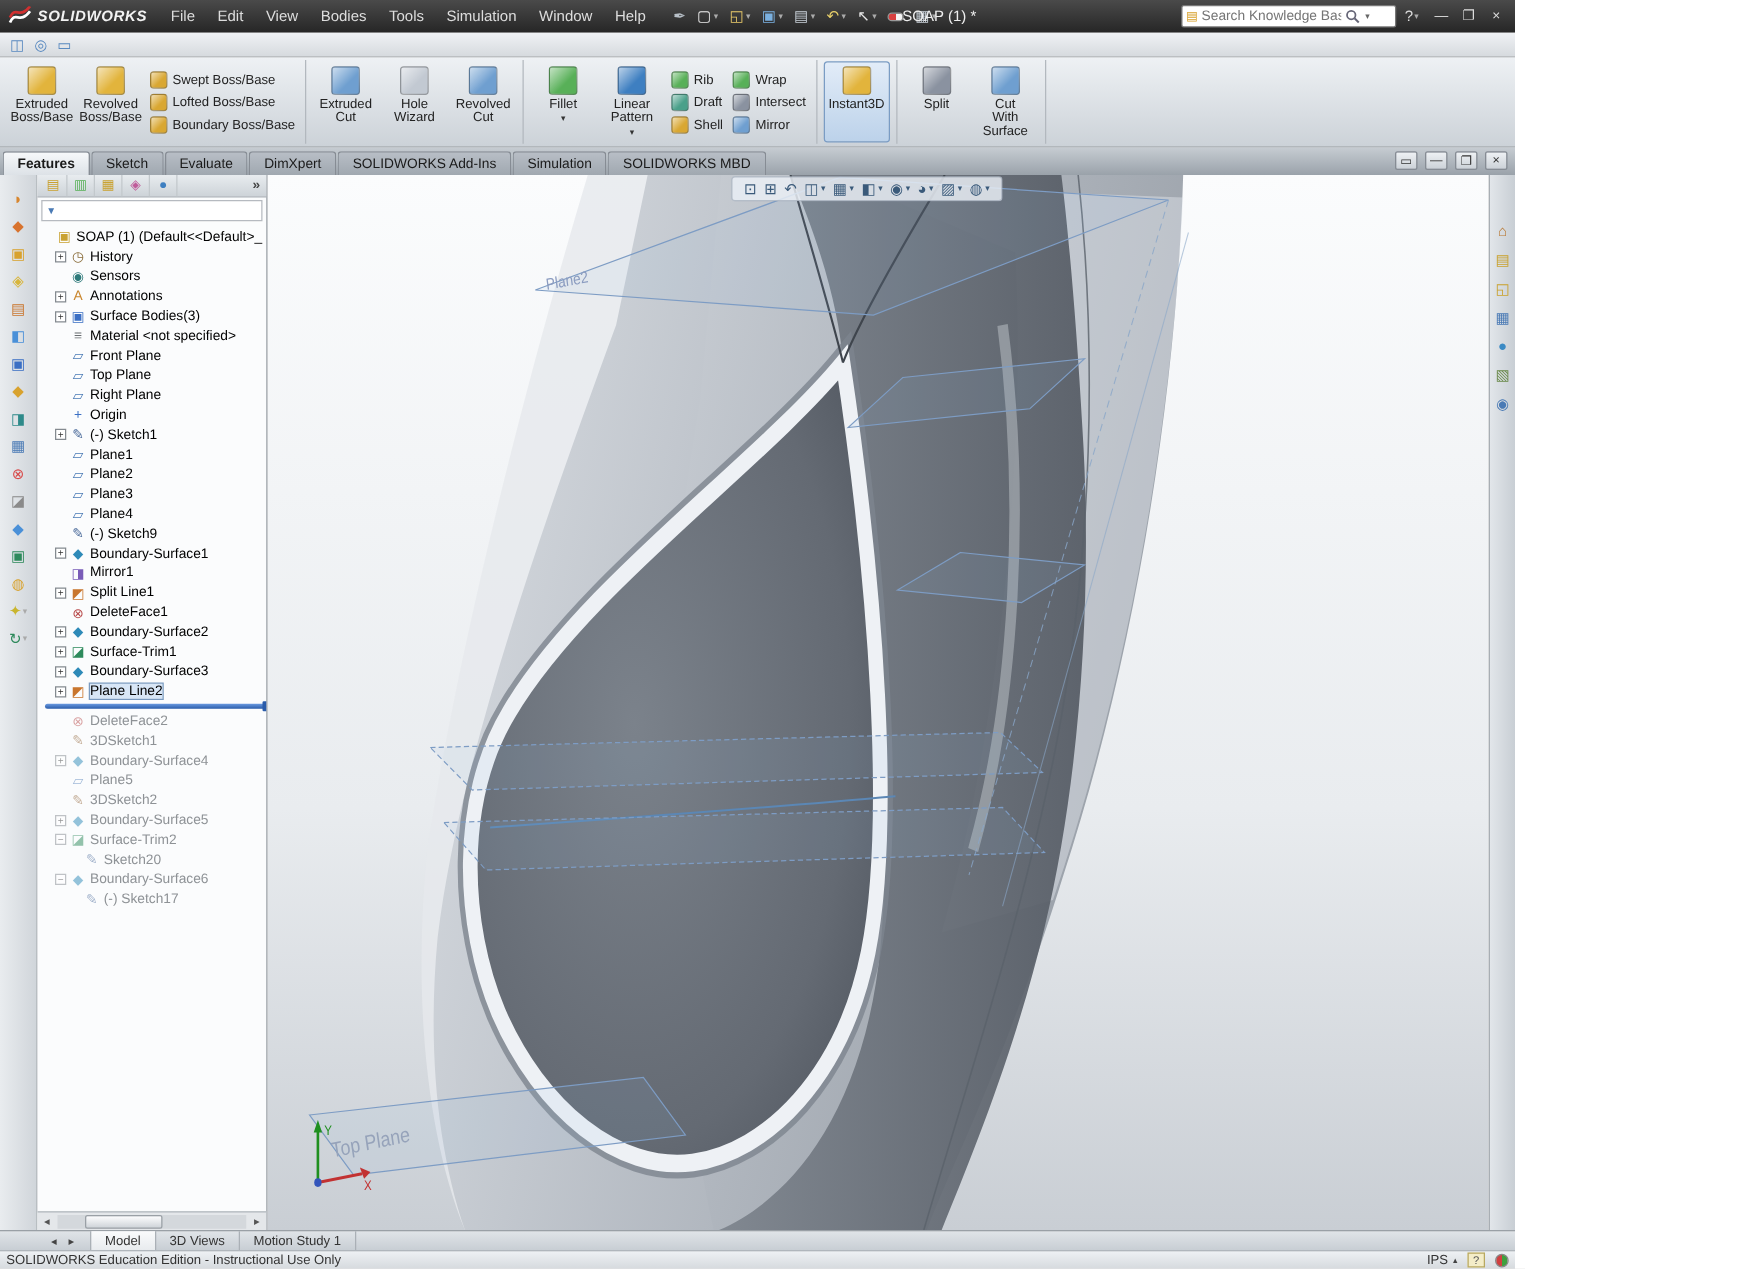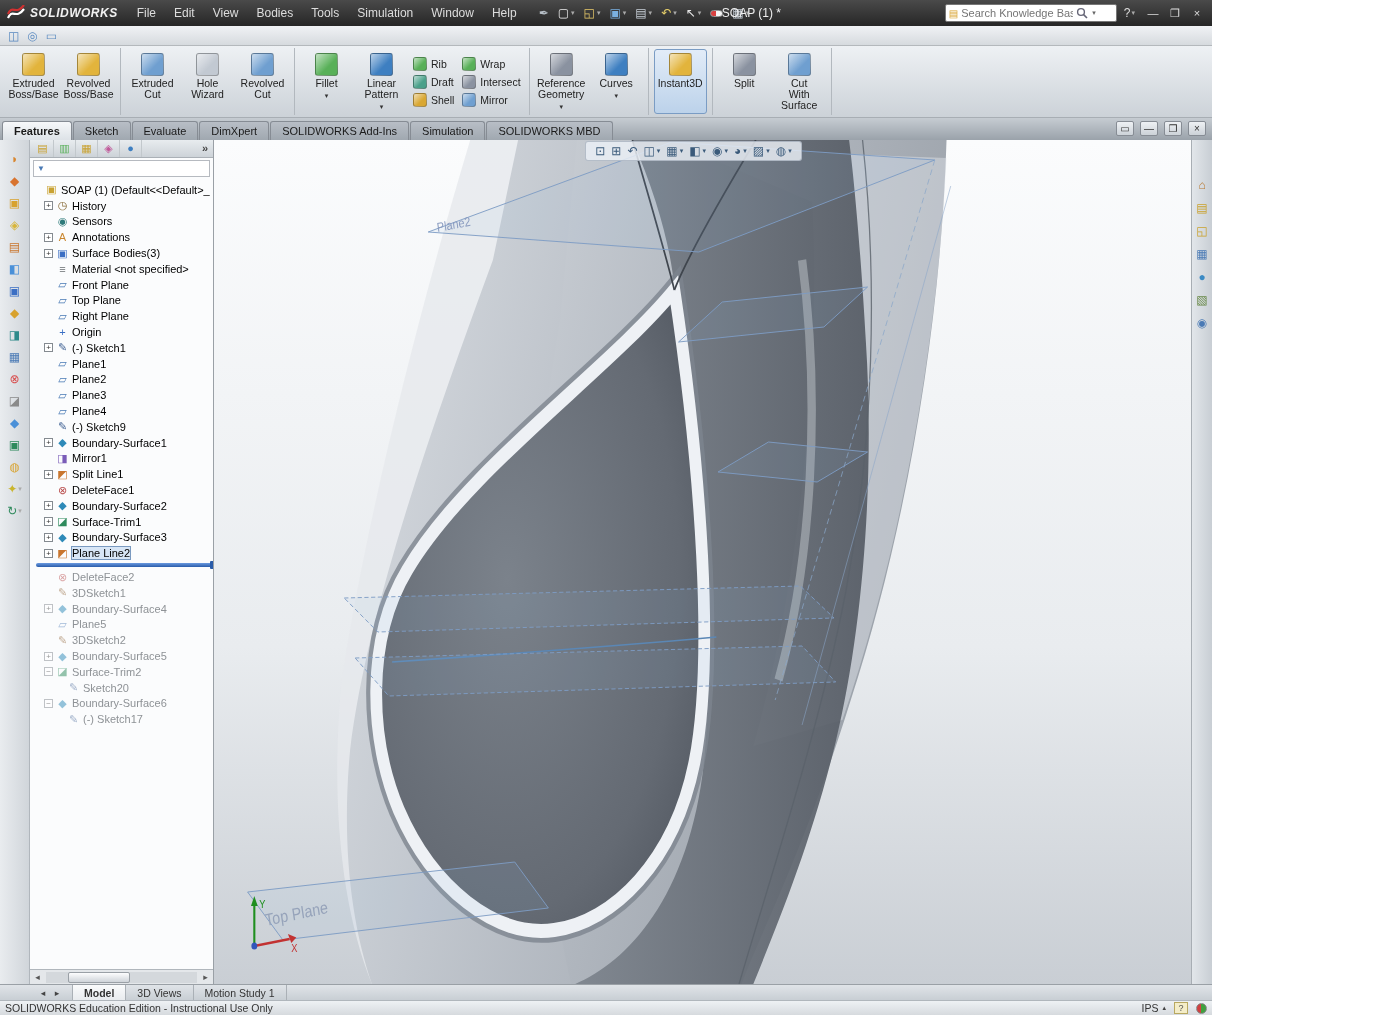--- a/index.html
+++ b/index.html
@@ -90,21 +90,21 @@
   
   .taskpane{width:21px;background:linear-gradient(90deg,#e2e6ea,#c8ced4);border-left:1px solid #a8aeb4;display:flex;flex-direction:column;align-items:center;padding-top:38px;gap:9px;flex:0 0 21px}
   .tp-btn{font-size:12px;line-height:14px}
 
   
   .bottombar{height:16px;background:linear-gradient(#e0e4e8,#c8ced4);border-top:1px solid #9aa0a6;display:flex;align-items:stretch;font-size:10.5px;padding-left:36px;flex:0 0 16px}
   .bnav{width:14px;display:flex;align-items:center;justify-content:center;color:#444;font-size:9px}
   .btabs{display:flex;margin-left:8px}
   .btab{padding:0 11px;display:flex;align-items:center;border-right:1px solid #aab0b6;color:#333}
   .btab:first-child{border-left:1px solid #aab0b6}
-  .btab.active{background:linear-gradient(#fafbfc,#e8ebee);font-weight:bold}
+  .btab.active{background:linear-gradient(#fafbfc,#e8ebee);font-weight:normal}
 
   
   .statusbar{height:15px;background:linear-gradient(#eef1f4,#d6dade);border-top:1px solid #b0b6bc;display:flex;align-items:center;font-size:10.5px;color:#333;padding:0 5px;flex:0 0 15px}
   .sb-right{margin-left:auto;display:flex;align-items:center;gap:8px}
   .units{display:flex;align-items:center;gap:3px}
   .units .dd{color:#444;font-size:7px}
   .qtip{width:14px;height:12px;background:#f4edc8;border:1px solid #b8a860;font-size:9px;display:flex;align-items:center;justify-content:center;color:#555}
   .sphere{width:11px;height:11px;border-radius:50%;border:1px solid #888;background:linear-gradient(90deg,#d04040 50%,#3fa03f 50%)}
 </style>
 </head>
@@ -198,20 +198,34 @@
   <div class="ribbon">
       <div class="rgroup">
         <div class="rb-lg">
           <span class="rb-ic" style="--c: #e2b43c;"></span>
           <span class="rb-lbl">Extruded<br>Boss/Base</span>
         </div>
         <div class="rb-lg">
           <span class="rb-ic" style="--c: #e2b43c;"></span>
           <span class="rb-lbl">Revolved<br>Boss/Base</span>
         </div>
+        <div class="rb-smcol">
+          <div class="rb-sm">
+            <span class="rb-ic sm" style="--c: #d9a732;"></span>
+            <span class="rb-smlbl">Swept Boss/Base</span>
+          </div>
+          <div class="rb-sm">
+            <span class="rb-ic sm" style="--c: #d9a732;"></span>
+            <span class="rb-smlbl">Lofted Boss/Base</span>
+          </div>
+          <div class="rb-sm">
+            <span class="rb-ic sm" style="--c: #d9a732;"></span>
+            <span class="rb-smlbl">Boundary Boss/Base</span>
+          </div>
+        </div>
       </div>
       <div class="rgroup">
         <div class="rb-lg">
           <span class="rb-ic" style="--c: #6f9fd0;"></span>
           <span class="rb-lbl">Extruded<br>Cut</span>
         </div>
         <div class="rb-lg">
           <span class="rb-ic" style="--c: #c2c9d2;"></span>
           <span class="rb-lbl">Hole<br>Wizard</span>
         </div>
@@ -251,32 +265,20 @@
             <span class="rb-smlbl">Wrap</span>
           </div>
           <div class="rb-sm">
             <span class="rb-ic sm" style="--c: #8a92a0;"></span>
             <span class="rb-smlbl">Intersect</span>
           </div>
           <div class="rb-sm">
             <span class="rb-ic sm" style="--c: #6f9fd0;"></span>
             <span class="rb-smlbl">Mirror</span>
           </div>
-        </div>
-      </div>
-      <div class="rgroup">
-        <div class="rb-lg">
-          <span class="rb-ic" style="--c: #8a92a0;"></span>
-          <span class="rb-lbl">Reference<br>Geometry</span>
-          <span class="rb-dd">▾</span>
-        </div>
-        <div class="rb-lg">
-          <span class="rb-ic" style="--c: #3e7fc1;"></span>
-          <span class="rb-lbl">Curves</span>
-          <span class="rb-dd">▾</span>
         </div>
       </div>
       <div class="rgroup">
         <div class="rb-lg active">
           <span class="rb-ic" style="--c: #e2b43c;"></span>
           <span class="rb-lbl">Instant3D</span>
         </div>
       </div>
       <div class="rgroup">
         <div class="rb-lg">

